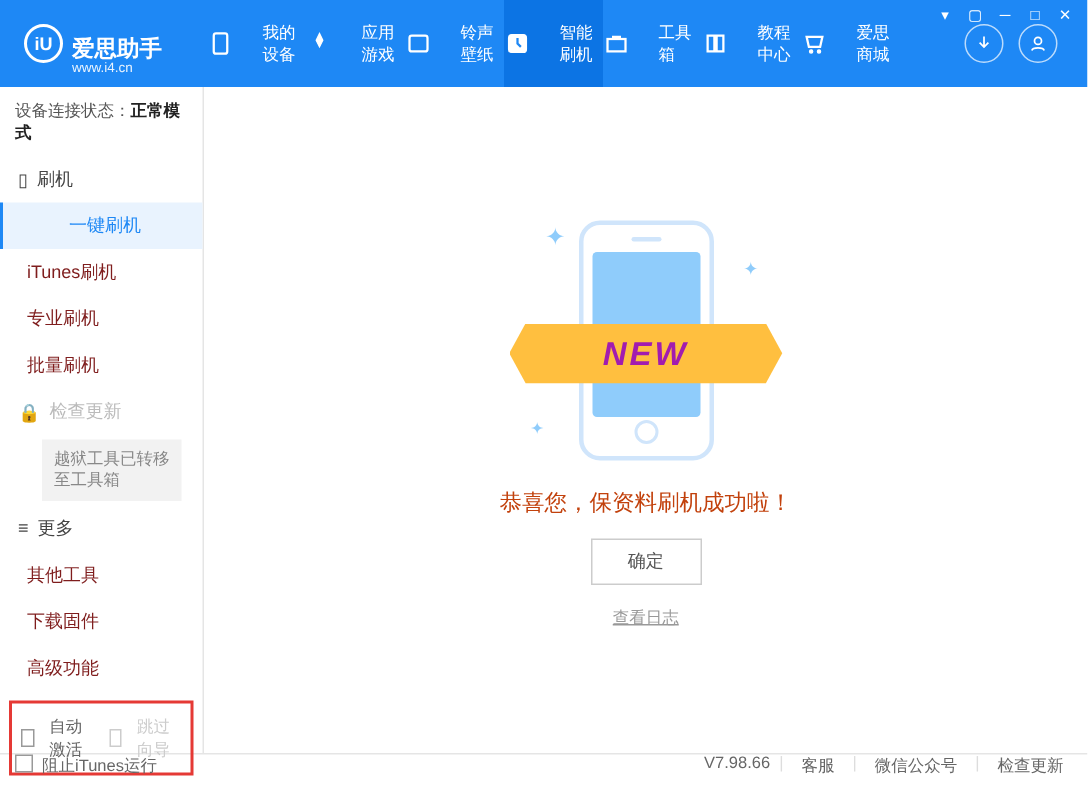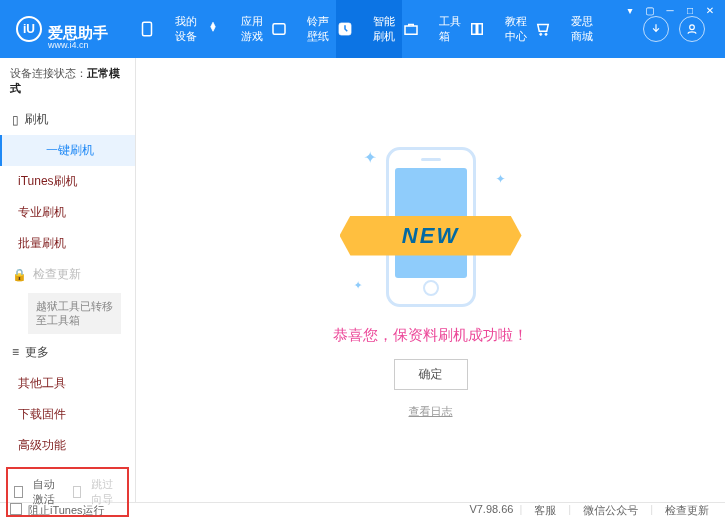--- a/index.html
+++ b/index.html
@@ -44,23 +44,23 @@
 .device-info { padding: 6px 10px; font-size: 11px; }
 .device-name { color: #1e88f5; font-weight: bold; display: flex; align-items: center; gap: 4px; }
 
 .main { flex: 1; display: flex; flex-direction: column; align-items: center; justify-content: center; gap: 14px; position: relative; }
 .illustration { width: 190px; height: 170px; position: relative; display: flex; align-items: center; justify-content: center; }
 .phone { width: 90px; height: 160px; background: #fff; border: 3px solid #d0e5fb; border-radius: 14px; position: relative; }
 .phone::before { content: ''; position: absolute; top: 8px; left: 50%; transform: translateX(-50%); width: 20px; height: 3px; background: #d0e5fb; border-radius: 2px; }
 .phone::after { content: ''; position: absolute; bottom: 8px; left: 50%; transform: translateX(-50%); width: 12px; height: 12px; border: 2px solid #d0e5fb; border-radius: 50%; }
 .phone-screen { position: absolute; top: 18px; bottom: 26px; left: 6px; right: 6px; background: #8fccfb; border-radius: 3px; }
 .sparkle { position: absolute; color: #8fccfb; font-size: 16px; }
-.ribbon { position: absolute; top: 74px; left: 4px; right: 4px; height: 40px; background: #ffbf3f; display: flex; align-items: center; justify-content: center; color: #0369a1; font-weight: bold; font-size: 22px; font-style: italic; letter-spacing: 2px; clip-path: polygon(6% 0, 94% 0, 100% 50%, 94% 100%, 6% 100%, 0 50%); }
-
-.success-text { font-size: 15px; color: #ec4899; }
+.ribbon { position: absolute; top: 74px; left: 4px; right: 4px; height: 40px; background: #ffbf3f; display: flex; align-items: center; justify-content: center; color: #a21caf; font-weight: bold; font-size: 22px; font-style: italic; letter-spacing: 2px; clip-path: polygon(6% 0, 94% 0, 100% 50%, 94% 100%, 6% 100%, 0 50%); }
+
+.success-text { font-size: 15px; color: #c2410c; }
 .ok-btn { border: 1px solid #ccc; padding: 6px 24px; font-size: 12px; color: #555; background: #fff; cursor: pointer; }
 .log-link { font-size: 11px; color: #999; text-decoration: underline; cursor: pointer; }
 
 .footer { height: 25px; border-top: 1px solid #e5e5e5; display: flex; padding: 0 10px; font-size: 11px; color: #666; gap: 6px; }
 .footer .spacer { flex: 1; }
 .footer-link { cursor: pointer; padding: 0 6px; }
 .sep { color: #ddd; }
 </style>
 </head>
 <body>

